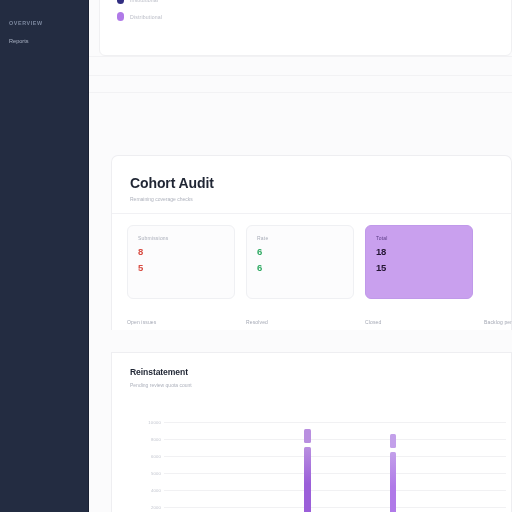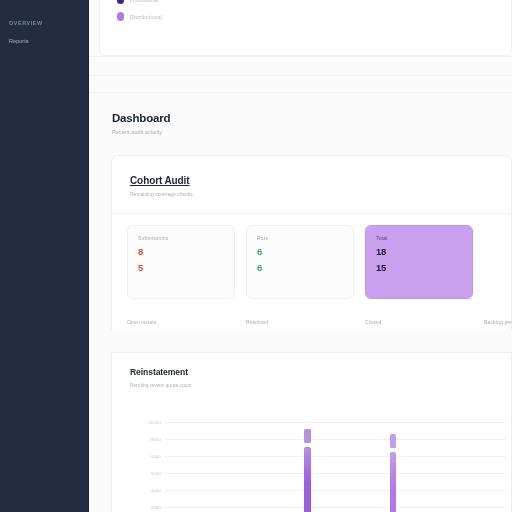--- a/index.html
+++ b/index.html
@@ -97,22 +97,22 @@
     position:absolute; left:22px; top:155px;
     width:401px; height:175px;
     background:#ffffff;
     border:1px solid #eeeef1;
     border-top-left-radius:7px;
     border-top-right-radius:7px;
     border-bottom:none;
   }
   .section-head { position:absolute; left:18px; top:19px; }
   .section-title {
-    font-size:10px; font-weight:700; color:#1f2533;
-    letter-spacing:-0.1px; white-space:nowrap;text-decoration:underline;
+    font-size:14px; font-weight:700; color:#1f2533;
+    letter-spacing:-0.1px; white-space:nowrap;
   }
   .section-sub {
     margin-top:5px;
     font-size:5px; color:#adb1bc; white-space:nowrap;
   }
   .section-rule {
     position:absolute; left:0; top:57px; width:100%; height:1px;
     background:#f1f1f4;
   }
 
@@ -234,24 +234,20 @@
       <div class="legend-row">
         <span class="legend-dot c2"></span>
         <span class="legend-label">Distributional</span>
       </div>
     </div>
 
     <div class="band" style="top:56px;"></div>
     <div class="band" style="top:75px;"></div>
     <div class="band" style="top:92px;"></div>
 
-    <header class="page-header">
-      <div class="page-title">Dashboard</div>
-      <div class="page-sub">Recent audit activity</div>
-    </header>
 
     <section class="section-card">
       <div class="section-head">
         <div class="section-title">Cohort Audit</div>
         <div class="section-sub">Remaining coverage checks</div>
       </div>
       <div class="section-rule"></div>
 
       <div class="stats">
         <div class="stat">

